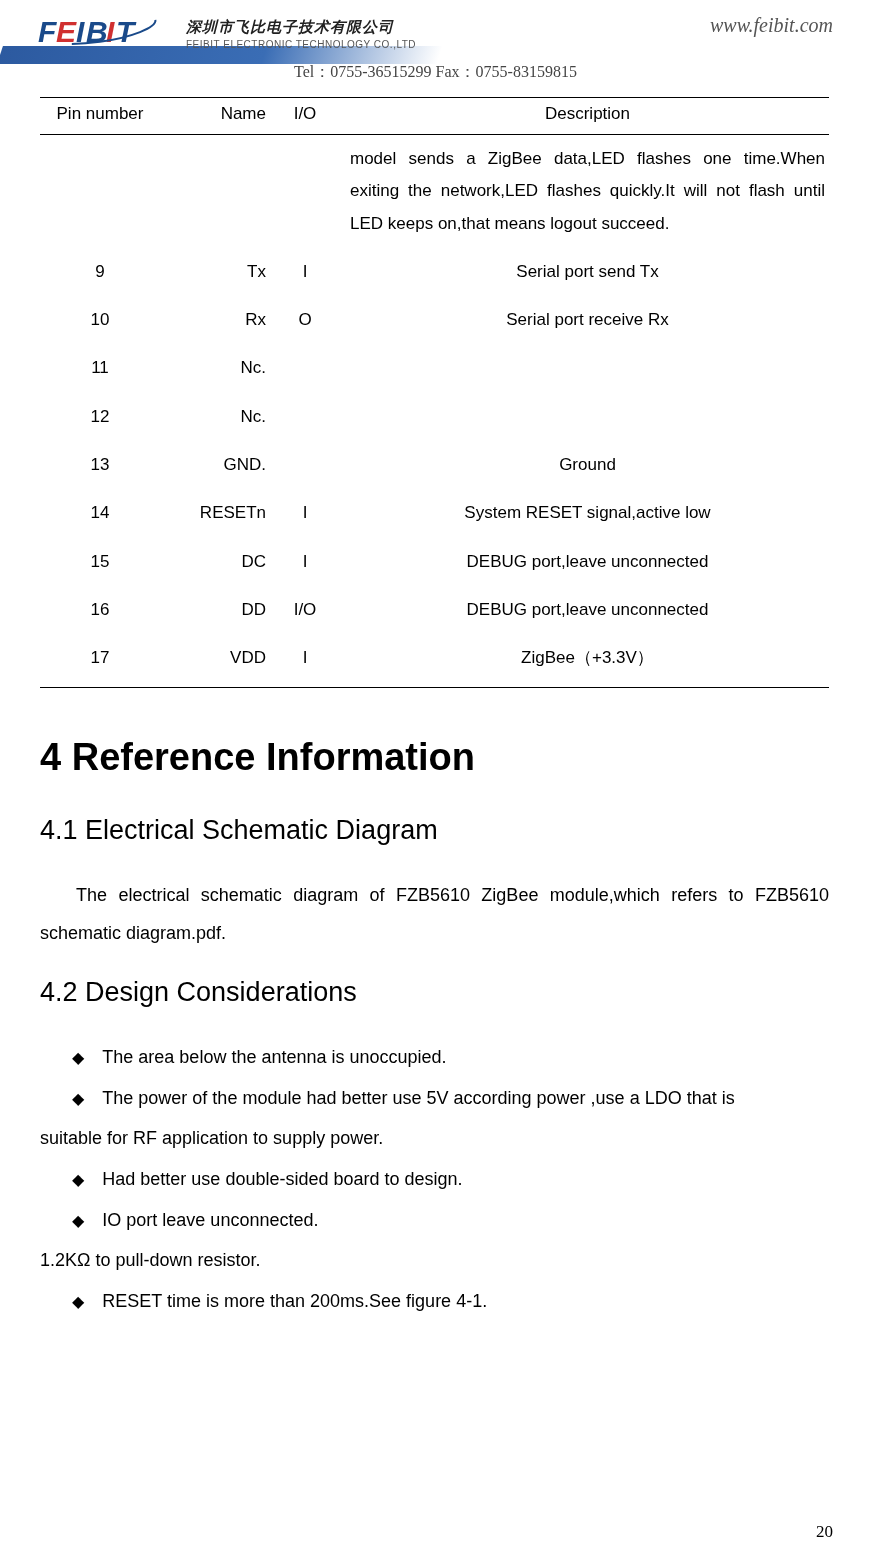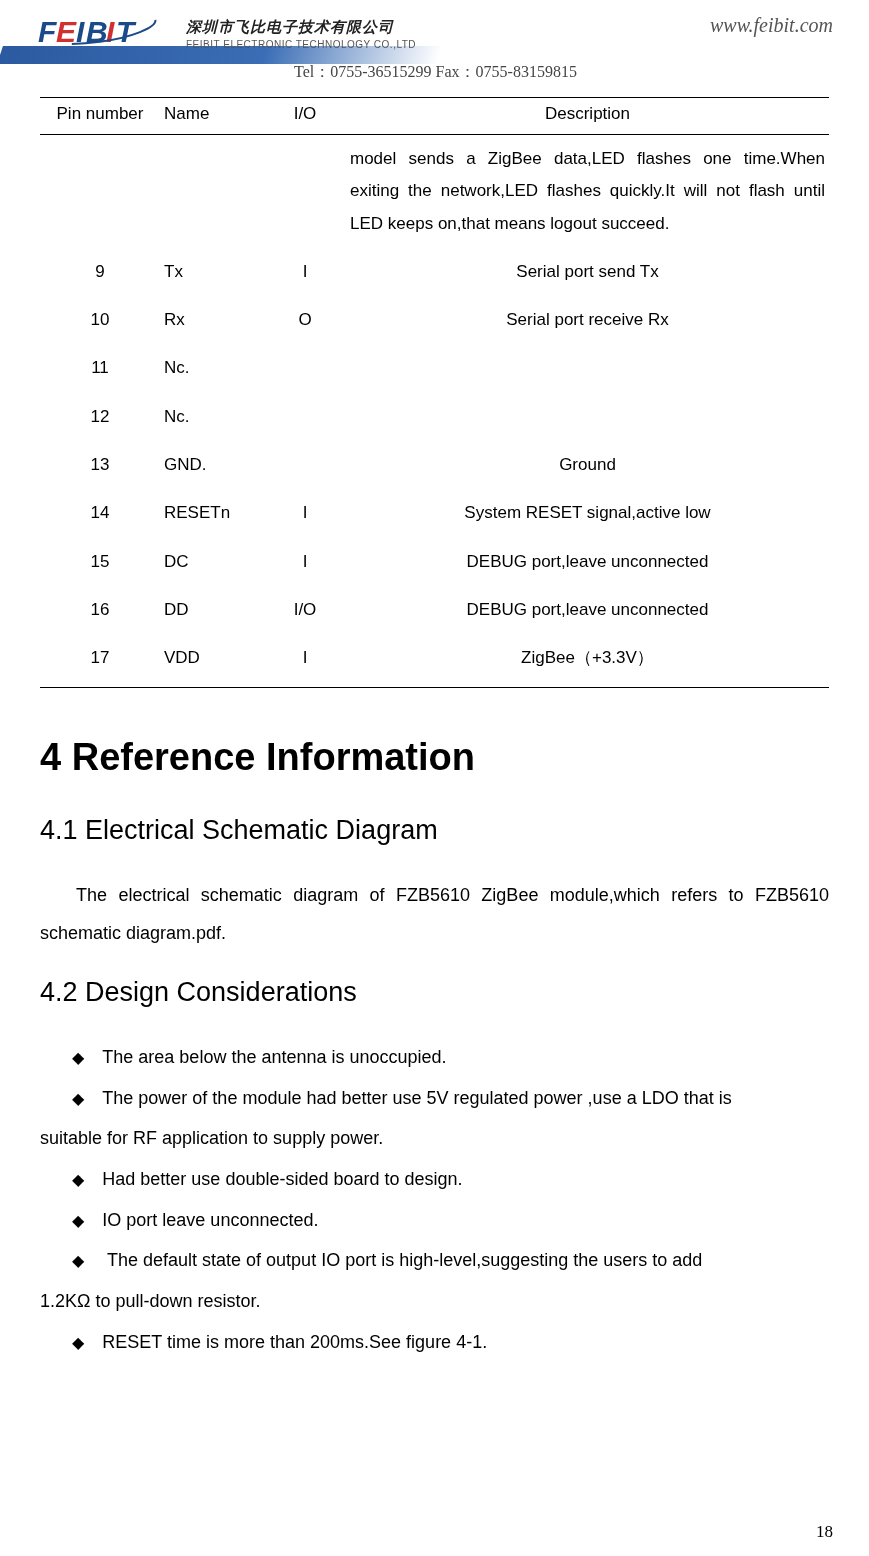--- a/index.html
+++ b/index.html
@@ -44,21 +44,21 @@
       z-index: -1;
       transform: skewX(-18deg);
       transform-origin: left;
     }
     .content { padding: 0 40px 0 40px; }
     .pin-table { width: 100%; border-collapse: collapse; margin-top: 14px; font-size: 17px; }
     .pin-table th { font-weight: normal; text-align: center; padding: 6px 4px 10px 4px; border-top: 1px solid #000; border-bottom: 1px solid #000; }
     .pin-table th:nth-child(4) { text-align: center; }
     .pin-table td { padding: 8px 4px; vertical-align: top; line-height: 1.9; }
     .pin-table .c-pin { width: 120px; text-align: center; }
-    .pin-table .c-name { width: 110px; text-align: left; }
+    .pin-table .c-name { width: 110px; text-align: right; }
     .pin-table .c-io { width: 70px; text-align: center; }
     .pin-table .c-desc { text-align: center; padding-left: 10px; }
     .pin-table .desc-justify { text-align: justify; }
     .pin-table tr.last td { border-bottom: 1px solid #000; padding-bottom: 12px; }
     h1.sec { font-size: 38px; font-weight: bold; margin-top: 48px; margin-bottom: 36px; }
     h2.sub { font-size: 27px; font-weight: normal; margin-top: 8px; margin-bottom: 30px; }
     .body-text { font-size: 18px; line-height: 2.15; text-align: justify; margin-bottom: 24px; }
     .body-text.indent { text-indent: 2em; }
     .bullet-list { margin-top: 6px; }
     .bullet-item { font-size: 18px; line-height: 2.15; text-align: justify; padding-left: 62px; text-indent: -30px; margin-bottom: 2px; }
@@ -169,24 +169,23 @@
 
   <h1 class="sec">4    Reference Information</h1>
 
   <h2 class="sub">4.1    Electrical Schematic Diagram</h2>
   <p class="body-text indent">The electrical schematic diagram of FZB5610 ZigBee module,which refers to FZB5610 schematic diagram.pdf.</p>
 
   <h2 class="sub">4.2    Design Considerations</h2>
 
   <div class="bullet-list" id="bullet-list">
       <p class="bullet-item">The area below the antenna is unoccupied.</p>
-      <p class="bullet-item">The power of the module had better use 5V regulated power ,use a LDO that is</p>
+      <p class="bullet-item">The power of the module had better use 5V according power ,use a LDO that is</p>
       <p class="bullet-cont">suitable for RF application to supply power.</p>
       <p class="bullet-item">Had better use double-sided board to design.</p>
       <p class="bullet-item">IO port leave unconnected.</p>
-      <p class="bullet-item"> The default state of output IO port is high-level,suggesting the users to add</p>
       <p class="bullet-cont">1.2KΩ to pull-down resistor.</p>
       <p class="bullet-item">RESET time is more than 200ms.See figure 4-1.</p>
     </div>
 
 </div>
 
-<div class="page-num">18</div>
+<div class="page-num">20</div>
 
 </body></html>

